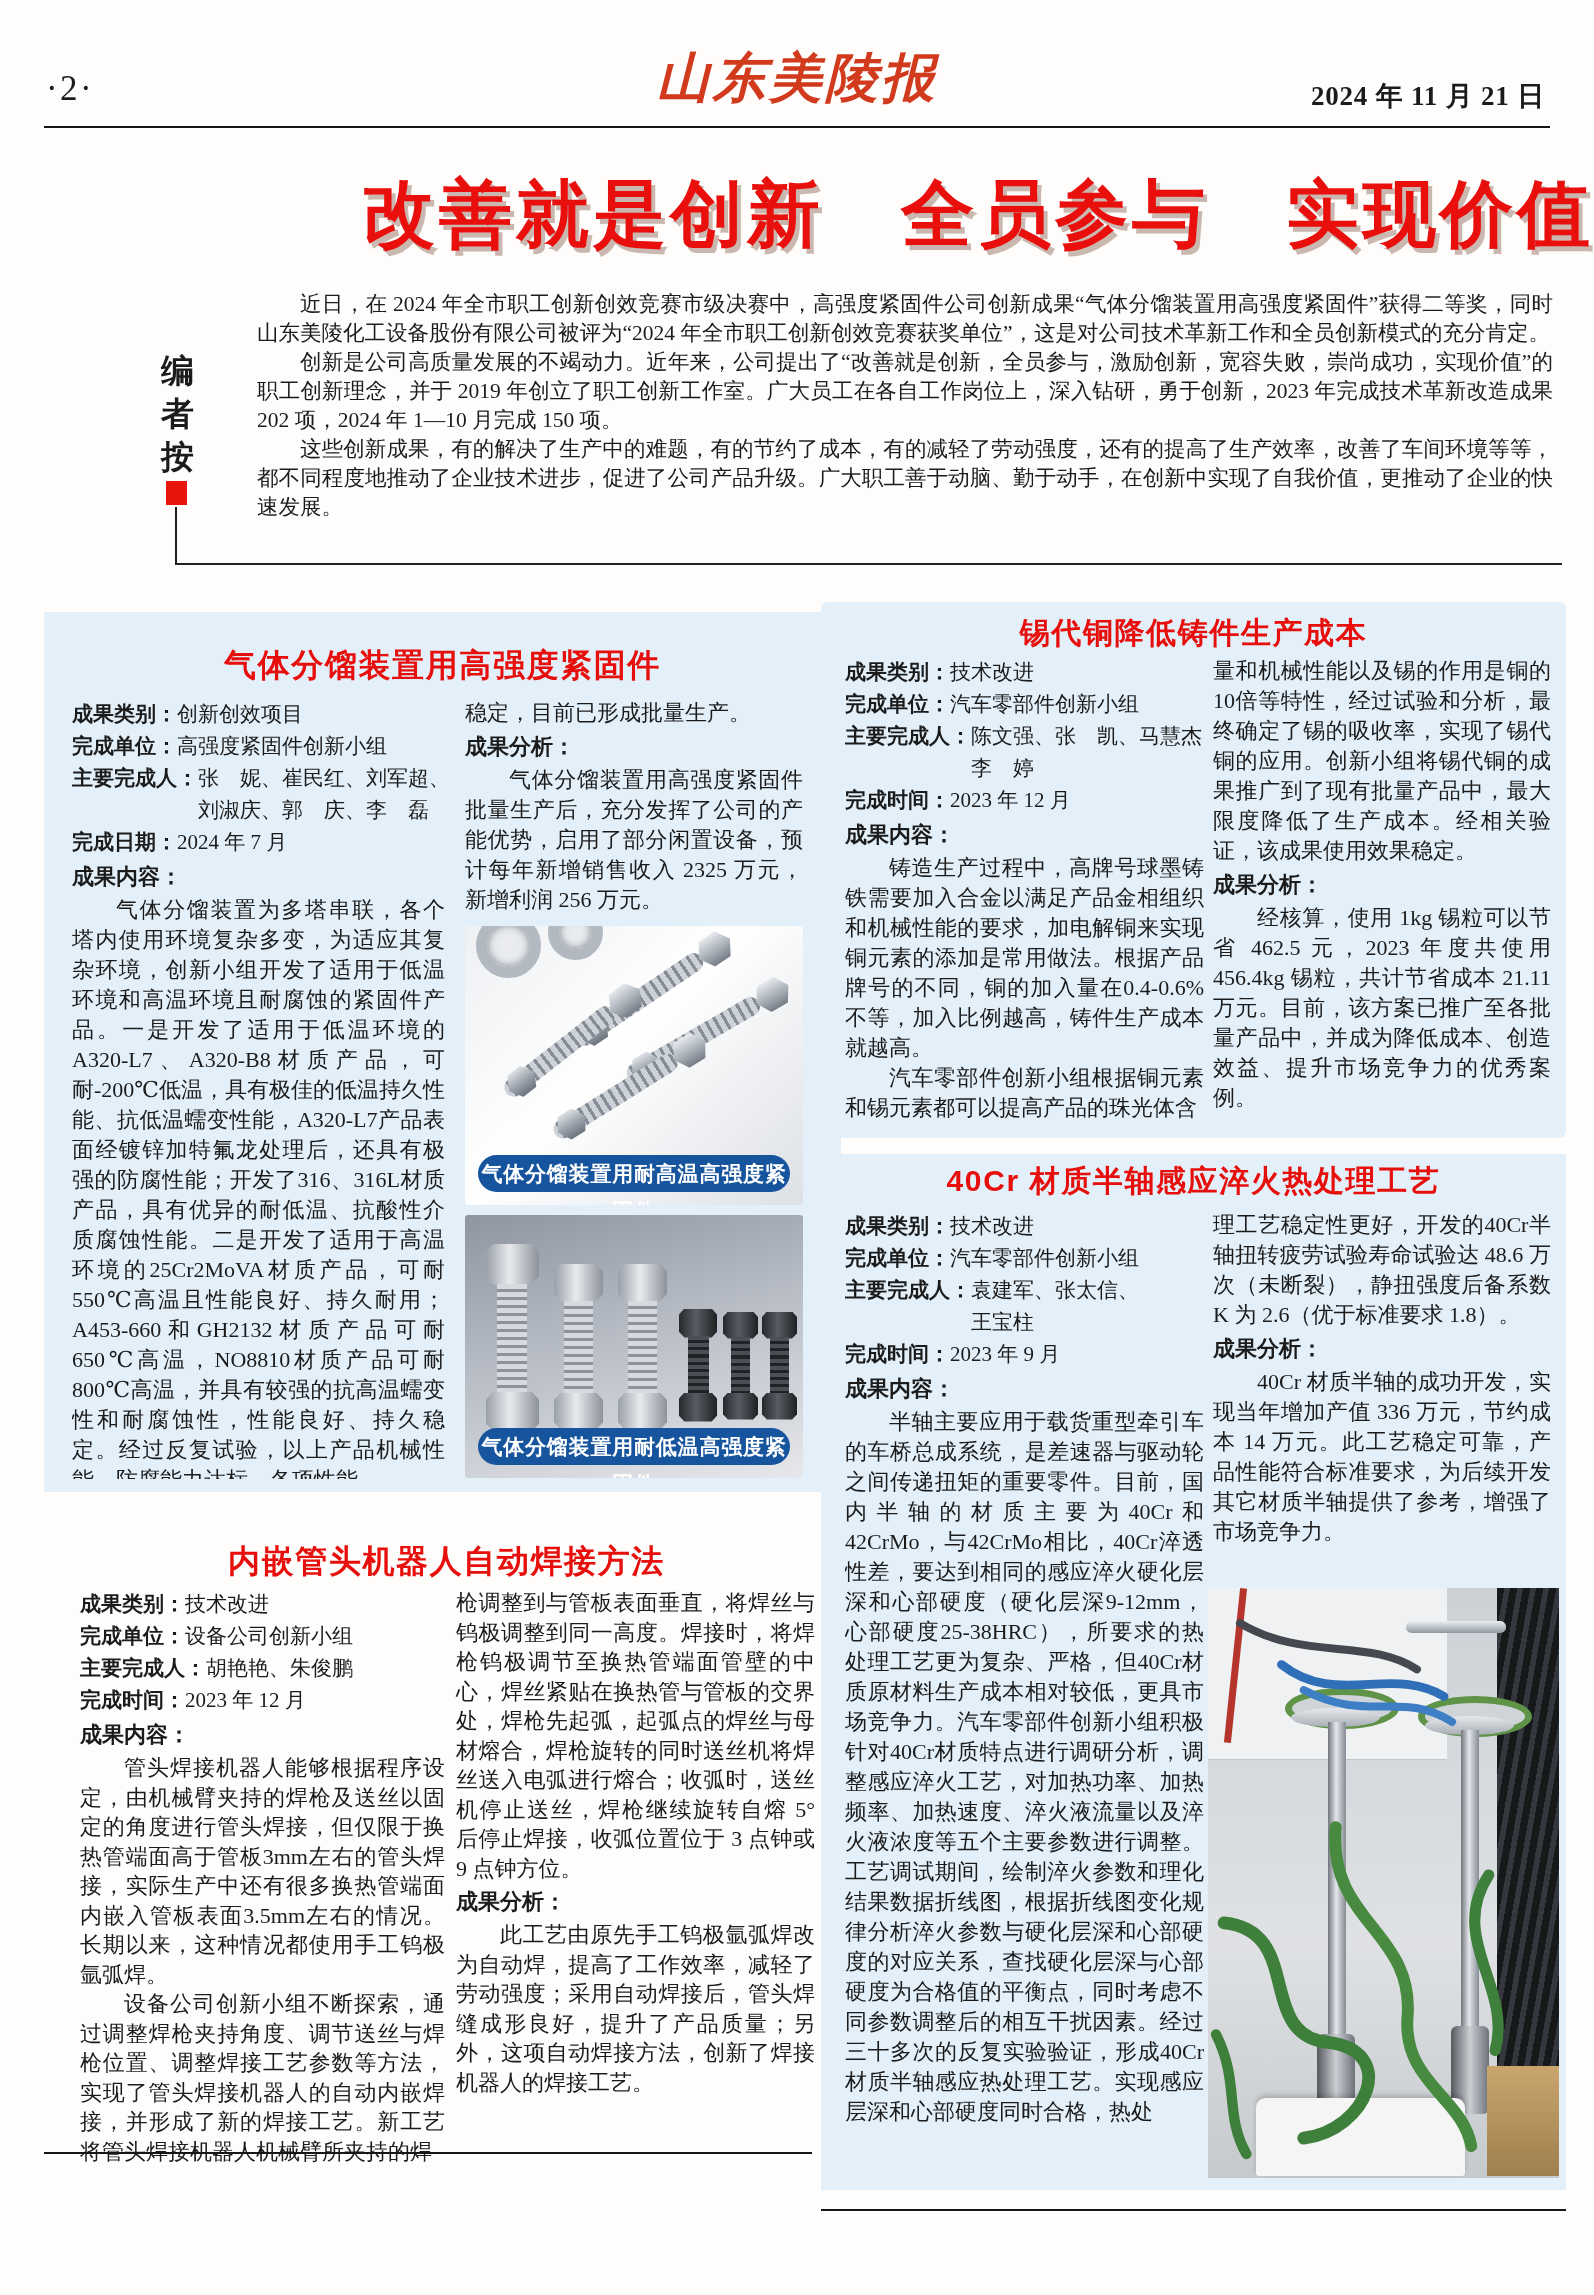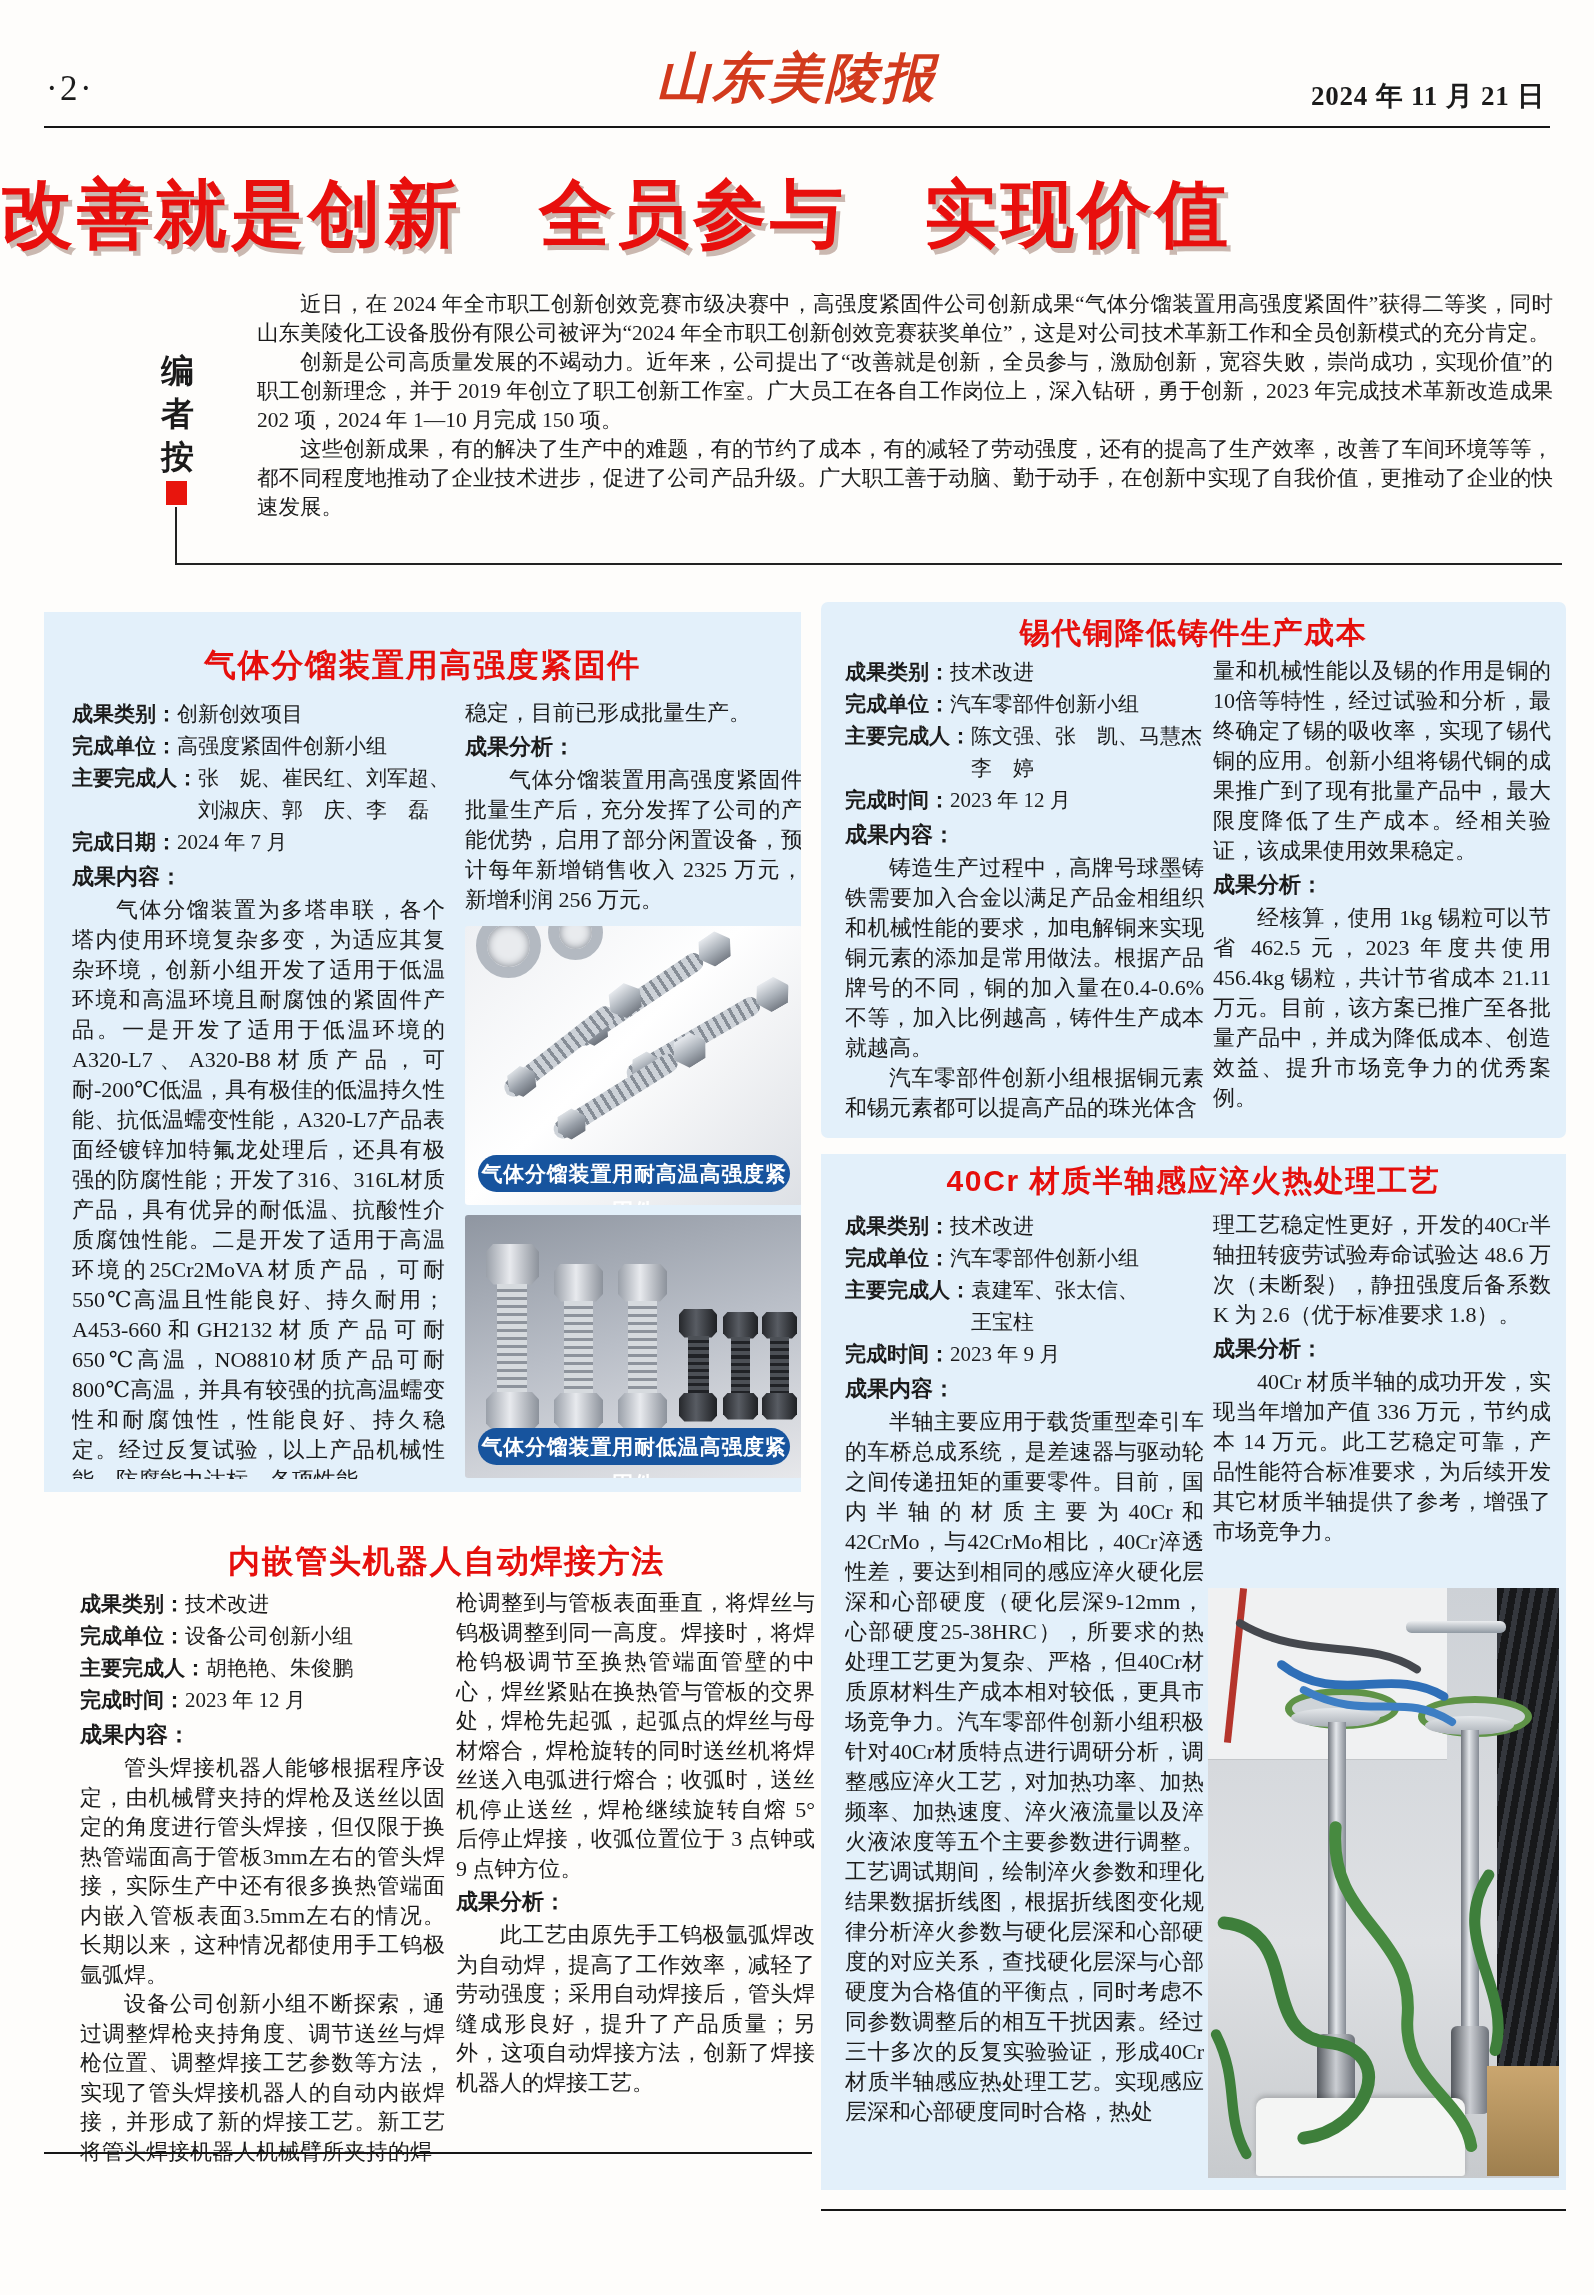--- a/index.html
+++ b/index.html
@@ -8,21 +8,21 @@
   .abs{position:absolute;}
 
   
   .hdr-num{left:46px;top:69px;font-size:35px;letter-spacing:2.4px;}
   .hdr-paper{left:0;right:0;top:43px;text-align:center;font-size:53px;font-weight:bold;
              font-style:italic;color:#d23a1d;letter-spacing:3.2px;}
   .hdr-date{right:49px;top:78px;font-size:27px;letter-spacing:0.8px;font-weight:bold;}
   .hdr-rule{left:44px;width:1506px;top:126px;height:2.4px;background:#161616;}
 
   
-  .headline{left:0;right:0;top:166px;text-align:left;font-size:73px;font-weight:900;
+  .headline{left:0;right:0;top:166px;text-align:right;font-size:73px;font-weight:900;
             color:#e80f0d;letter-spacing:4px;font-family:"Liberation Serif","DejaVu Serif",serif;
             text-shadow:4px 4.8px 0 rgba(140,100,85,.45);}
 
   
   .ed-label{left:155px;top:349px;width:45px;text-align:center;
             font-family:"Liberation Sans","DejaVu Sans",sans-serif;font-weight:bold;font-size:33px;line-height:43px;}
   .ed-label span{display:block;}
   .ed-square{left:166px;top:481px;width:21px;height:24px;background:#e8150d;}
   .ed-vline{left:175px;top:507px;width:2.4px;height:57px;background:#222;}
   .ed-hrule{left:175px;top:563px;width:1387px;height:2.4px;background:#222;}
@@ -109,21 +109,21 @@
   </div>
   <div class="abs ed-square"></div>
   <div class="abs ed-vline"></div>
   <div class="abs ed-hrule"></div>
   <div class="abs ed-text">
     <p>近日，在 2024 年全市职工创新创效竞赛市级决赛中，高强度紧固件公司创新成果“气体分馏装置用高强度紧固件”获得二等奖，同时山东美陵化工设备股份有限公司被评为“2024 年全市职工创新创效竞赛获奖单位”，这是对公司技术革新工作和全员创新模式的充分肯定。</p>
     <p>创新是公司高质量发展的不竭动力。近年来，公司提出了“改善就是创新，全员参与，激励创新，宽容失败，崇尚成功，实现价值”的职工创新理念，并于 2019 年创立了职工创新工作室。广大员工在各自工作岗位上，深入钻研，勇于创新，2023 年完成技术革新改造成果 202 项，2024 年 1—10 月完成 150 项。</p>
     <p>这些创新成果，有的解决了生产中的难题，有的节约了成本，有的减轻了劳动强度，还有的提高了生产效率，改善了车间环境等等，都不同程度地推动了企业技术进步，促进了公司产品升级。广大职工善于动脑、勤于动手，在创新中实现了自我价值，更推动了企业的快速发展。</p>
   </div>
 
-  <div class="box" style="left:44px;top:612px;width:757px;height:880px;">
+  <div class="box" style="left:44px;top:612px;width:757px;height:880px;padding-left:40px;">
     <div class="box-title" style="top:32px;">气体分馏装置用高强度紧固件</div>
 
     <div class="col" style="left:28px;top:86px;width:373px;height:781px;overflow:hidden;">
       <div class="meta">
           <span class="lab">成果类别：</span>
           <span class="val">创新创效项目</span>
         </div>
       <div class="meta">
           <span class="lab">完成单位：</span>
           <span class="val">高强度紧固件创新小组</span>

